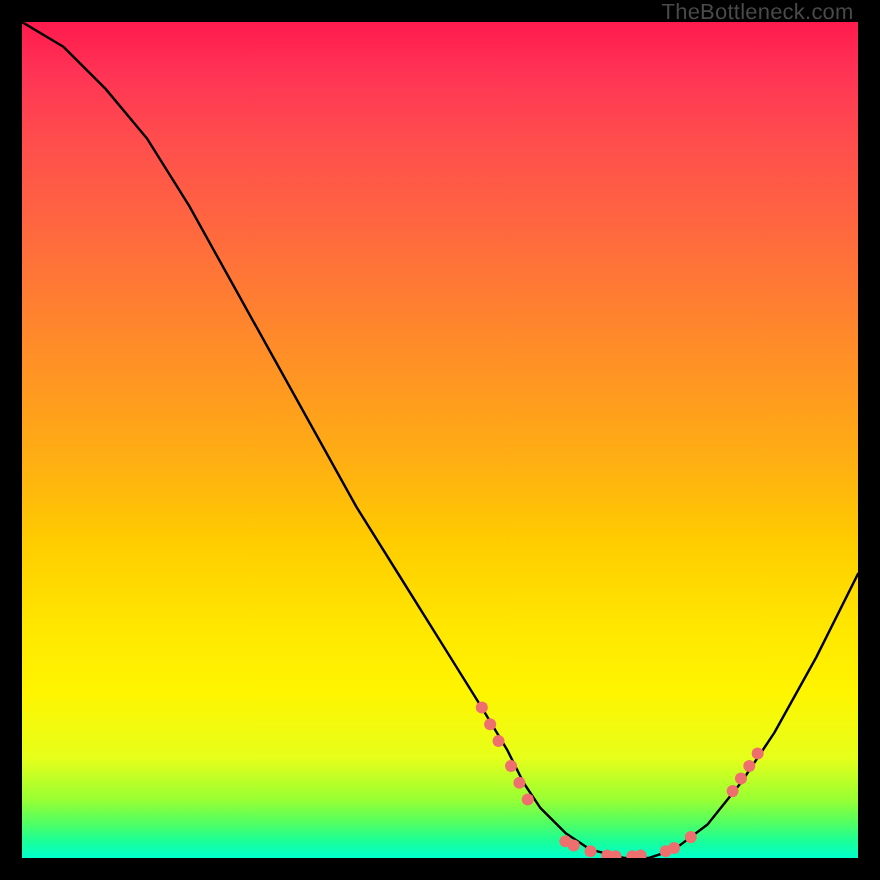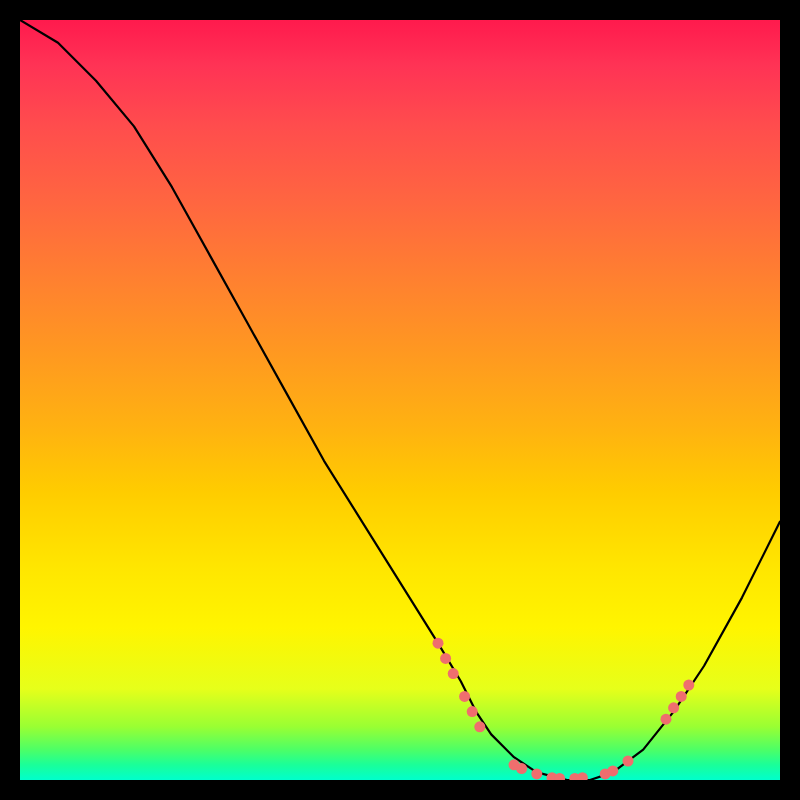--- a/index.html
+++ b/index.html
@@ -65,20 +65,21 @@
     stroke-linecap: round;
   }
   .marker {
     fill: #ef6e6e;
   }
 </style>
 </head>
 <body>
 
 <div class="container">
+  <div class="watermark">TheBottleneck.com</div>
   <div class="plot-area">
     <svg class="curve" viewBox="0 0 760 760" preserveAspectRatio="none">
       <path class="curve-path" id="curve-path" d="M0.0 0.0 L38.0 22.8 L76.0 60.8 L114.0 106.4 L152.0 167.2 L190.0 235.6 L228.0 304.0 L266.0 372.4 L304.0 440.8 L342.0 501.6 L380.0 562.4 L418.0 623.2 L440.8 661.2 L456.0 691.6 L471.2 714.4 L494.0 737.2 L516.8 752.4 L547.2 760.0 L570.0 760.0 L592.8 752.4 L623.2 729.6 L653.6 691.6 L684.0 646.0 L722.0 577.6 L760.0 501.6"></path>
       <g id="markers-group">
           <circle cx="418.0" cy="623.2" r="5.5" class="marker" fill="#ef6e6e"></circle>
           <circle cx="425.6" cy="638.4" r="5.5" class="marker" fill="#ef6e6e"></circle>
           <circle cx="433.2" cy="653.6" r="5.5" class="marker" fill="#ef6e6e"></circle>
           <circle cx="444.6" cy="676.4" r="5.5" class="marker" fill="#ef6e6e"></circle>
           <circle cx="452.2" cy="691.6" r="5.5" class="marker" fill="#ef6e6e"></circle>
           <circle cx="459.8" cy="706.8" r="5.5" class="marker" fill="#ef6e6e"></circle>

